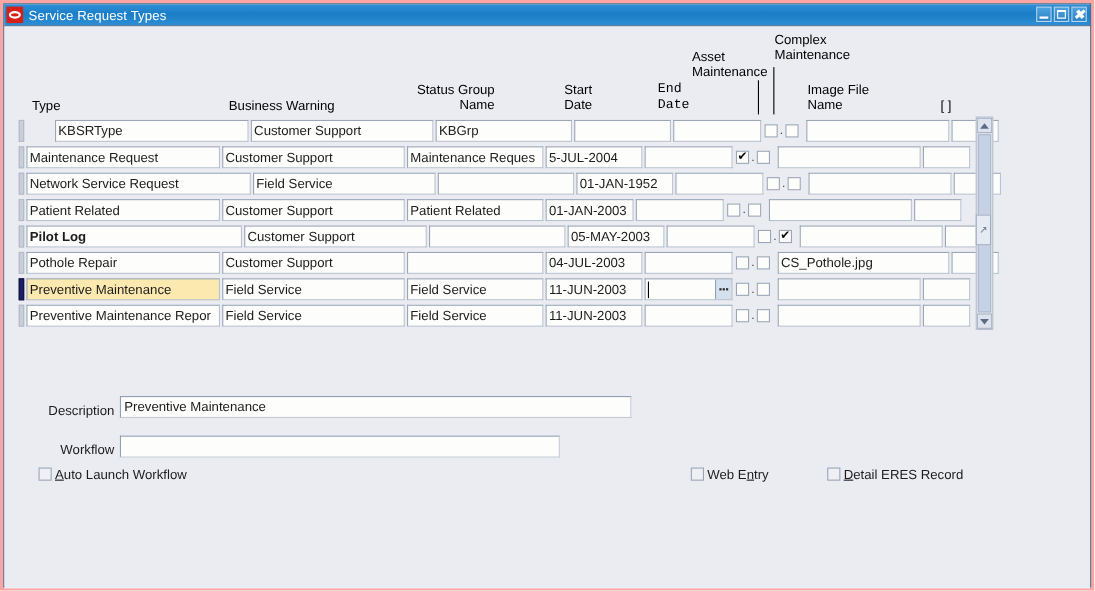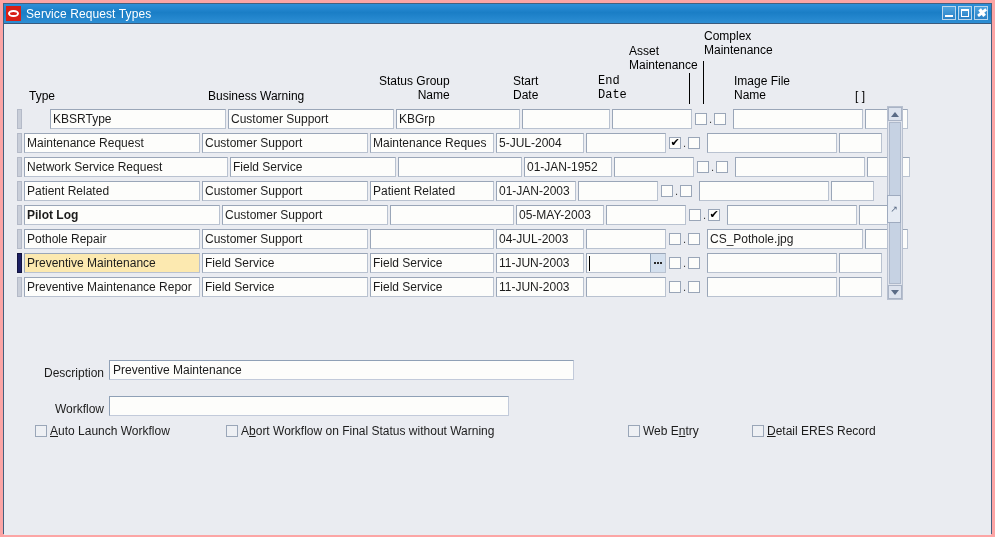--- a/index.html
+++ b/index.html
@@ -571,24 +571,20 @@
 
       <div class="field-row" style="left:32px; top:360px;">
         <div class="field-label" style="width:68px;">Workflow</div>
         <div class="text-input" style="width:400px;"></div>
       </div>
 
       <div class="cb-row" style="left:31px; top:400px;">
         <div class="cb-box"></div>
         <div class="cb-label"><span></span><u>A</u><span>uto Launch Workflow</span></div>
       </div>
-      <div class="cb-row" style="left:222px; top:400px;">
-        <div class="cb-box"></div>
-        <div class="cb-label"><span>A</span><u>b</u><span>ort Workflow on Final Status without Warning</span></div>
-      </div>
       <div class="cb-row" style="left:624px; top:400px;">
         <div class="cb-box"></div>
         <div class="cb-label"><span>Web E</span><u>n</u><span>try</span></div>
       </div>
       <div class="cb-row" style="left:748px; top:400px;">
         <div class="cb-box"></div>
         <div class="cb-label"><span></span><u>D</u><span>etail ERES Record</span></div>
       </div>
 
     </div>

